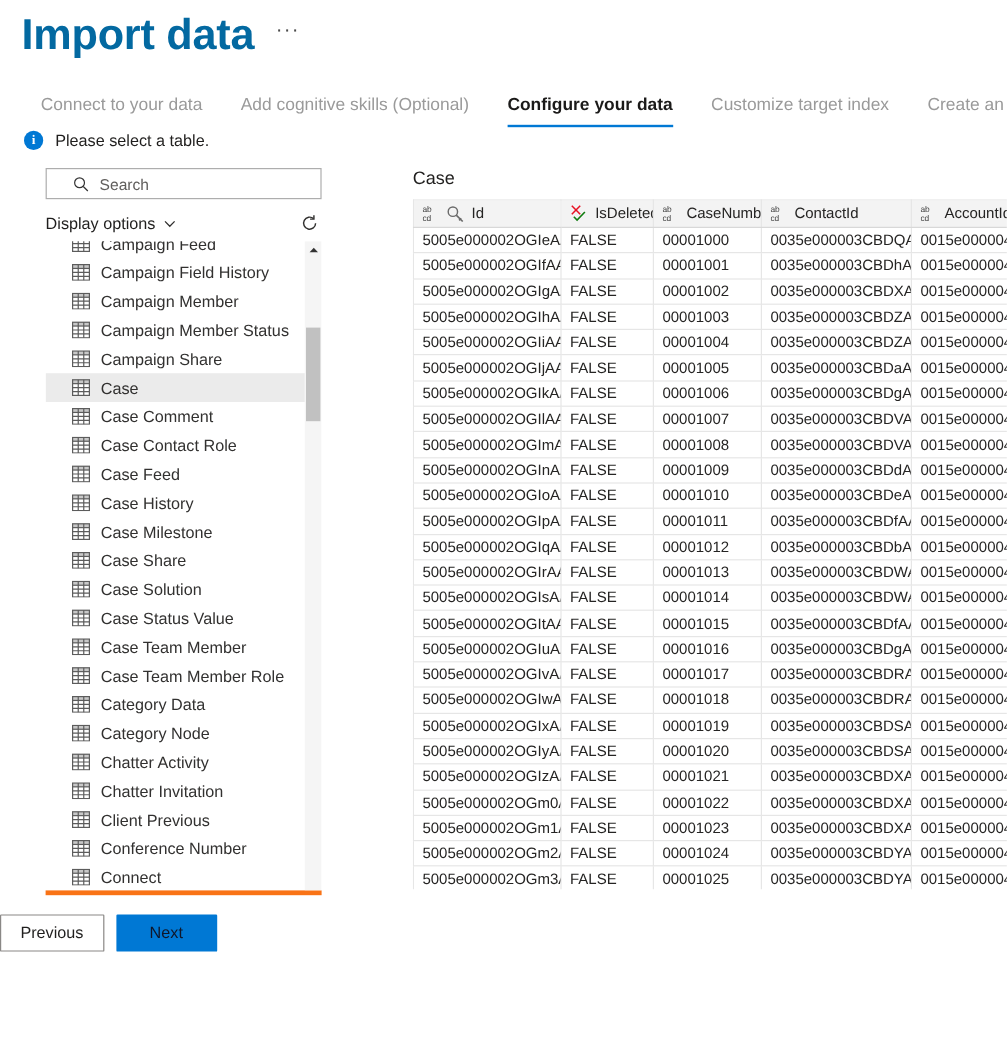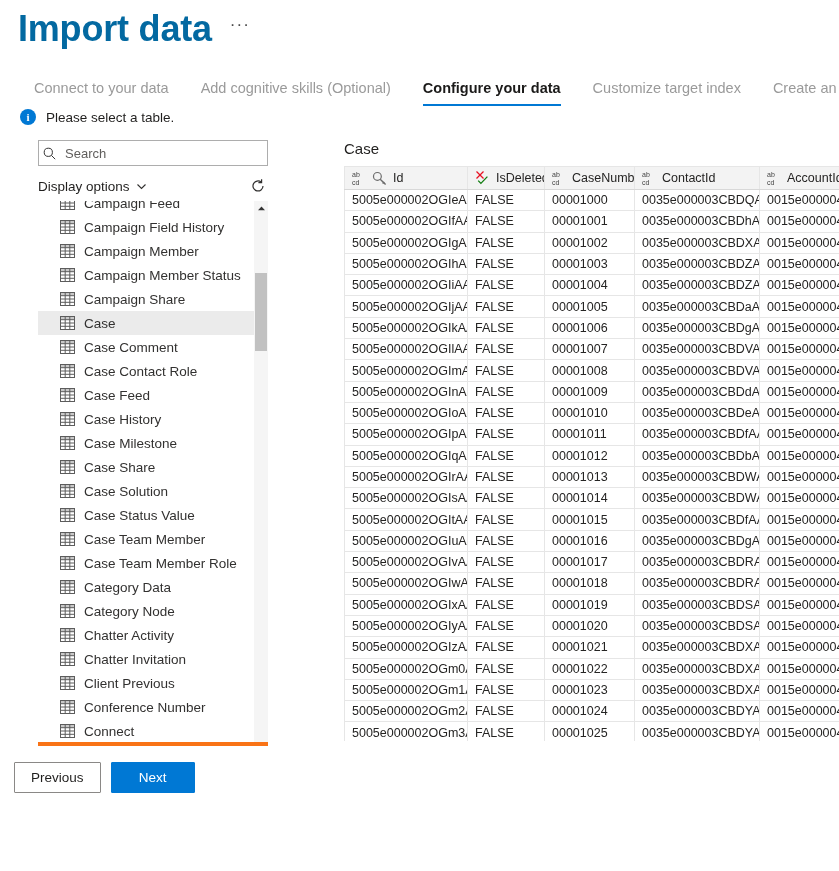--- a/index.html
+++ b/index.html
@@ -62,21 +62,21 @@
     display: flex; align-items: flex-start;
     padding: 14px 0 0 0; height: 620px;
   }
 
   
   #left-panel { width: 268px; margin-left: 38px; flex: none; }
 
   #search-box {
     display: flex; align-items: center; gap: 7px;
     border: 1px solid #adadad; background: #fff;
-    height: 26px; padding: 0 4px; width: 230px;
+    height: 26px; padding: 0 22px; width: 230px;
   }
   #search-input {
     border: none; outline: none; font-size: 13px;
     font-family: "Liberation Sans", sans-serif;
     color: #605e5c; background: transparent; width: 100%;
   }
   #search-input::placeholder { color: #605e5c; }
 
   #display-row {
     display: flex; align-items: center; justify-content: space-between;
@@ -143,29 +143,29 @@
     background: #f3f3f3; height: 23px;
     border-bottom: 1px solid #d8d8d8; color: #252423;
   }
   .th-inner { display: flex; align-items: center; gap: 5px; }
   .type-icon { flex: none; display: block; }
   .th-label { font-size: 12.5px; }
 
   
   #footer {
     display: flex; align-items: center; gap: 10px;
-    padding-left: 14px; margin-top: 16px;
+    margin-top: 16px;
   }
   .btn {
     height: 31px; min-width: 84px; padding: 0 16px;
     font-size: 13.5px; font-family: "Liberation Sans", sans-serif;
     cursor: pointer; border-radius: 1px;
   }
   .btn-secondary { background: #fff; border: 1px solid #8a8886; color: #201f1e; }
-  .btn-primary { background: #0078d4; border: 1px solid #0078d4; color: #ffffff; }
+  .btn-primary { background: #0078d4; border: 1px solid #0078d4; color: #0f172a; }
 </style>
 </head>
 <body>
 
 <div id="page-title-row">
   <div id="page-title">Import data</div>
   <div id="page-ellipsis">···</div>
 </div>
 
 <div id="tabbar">

